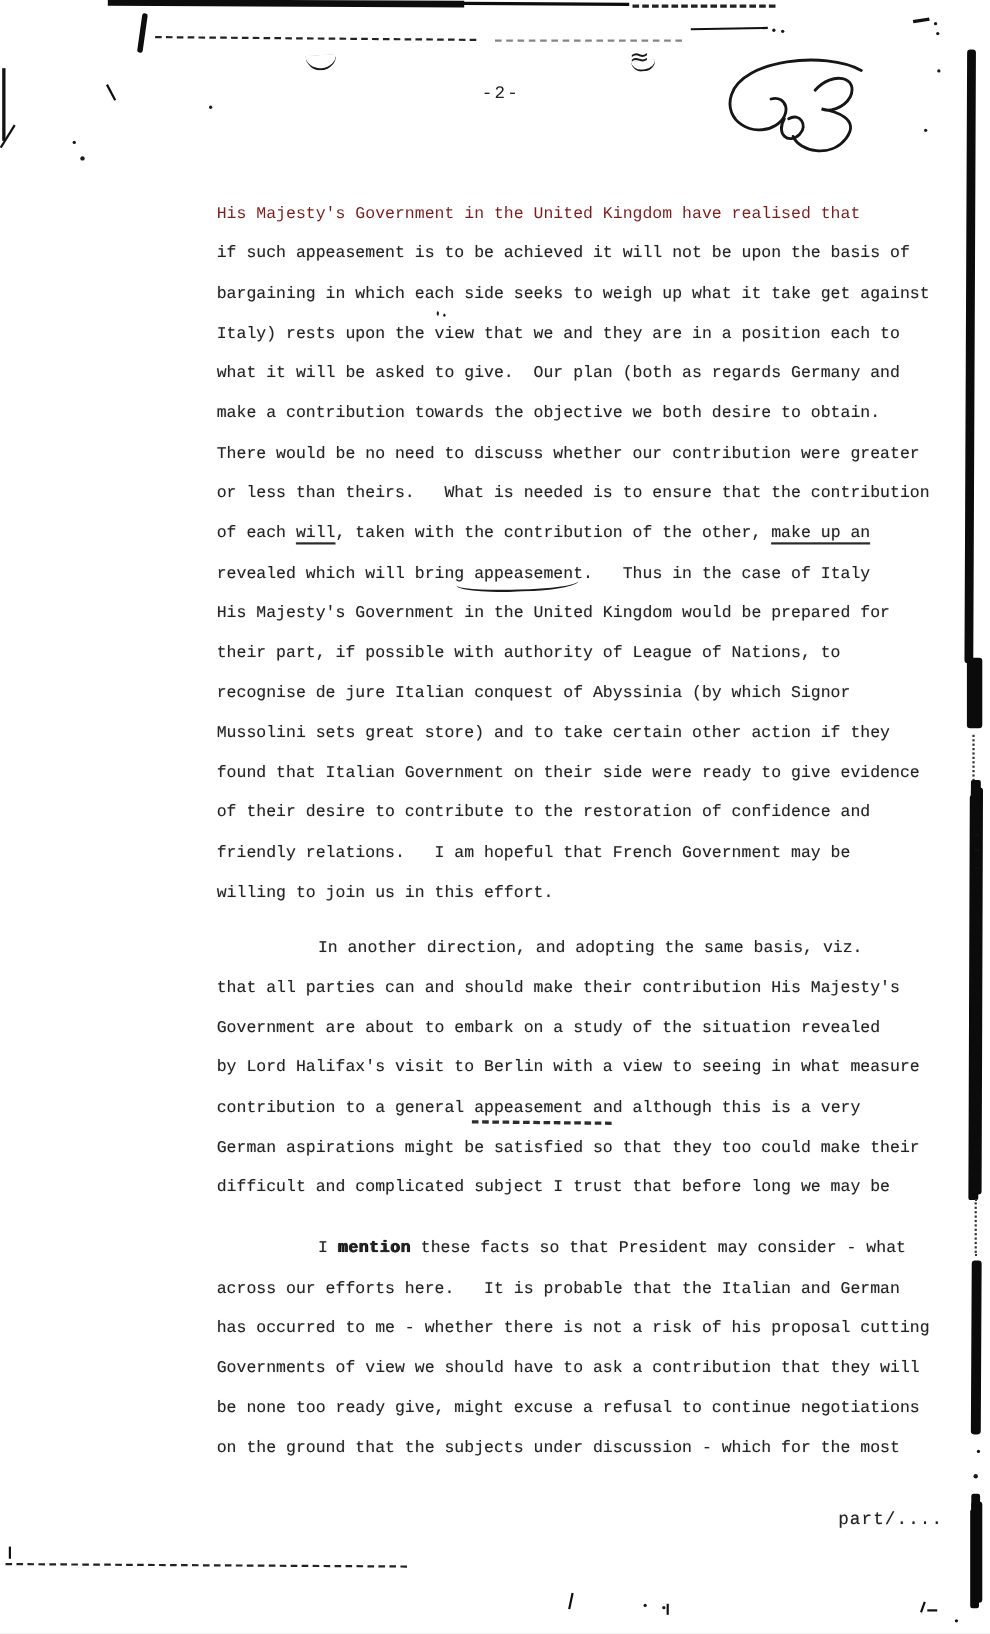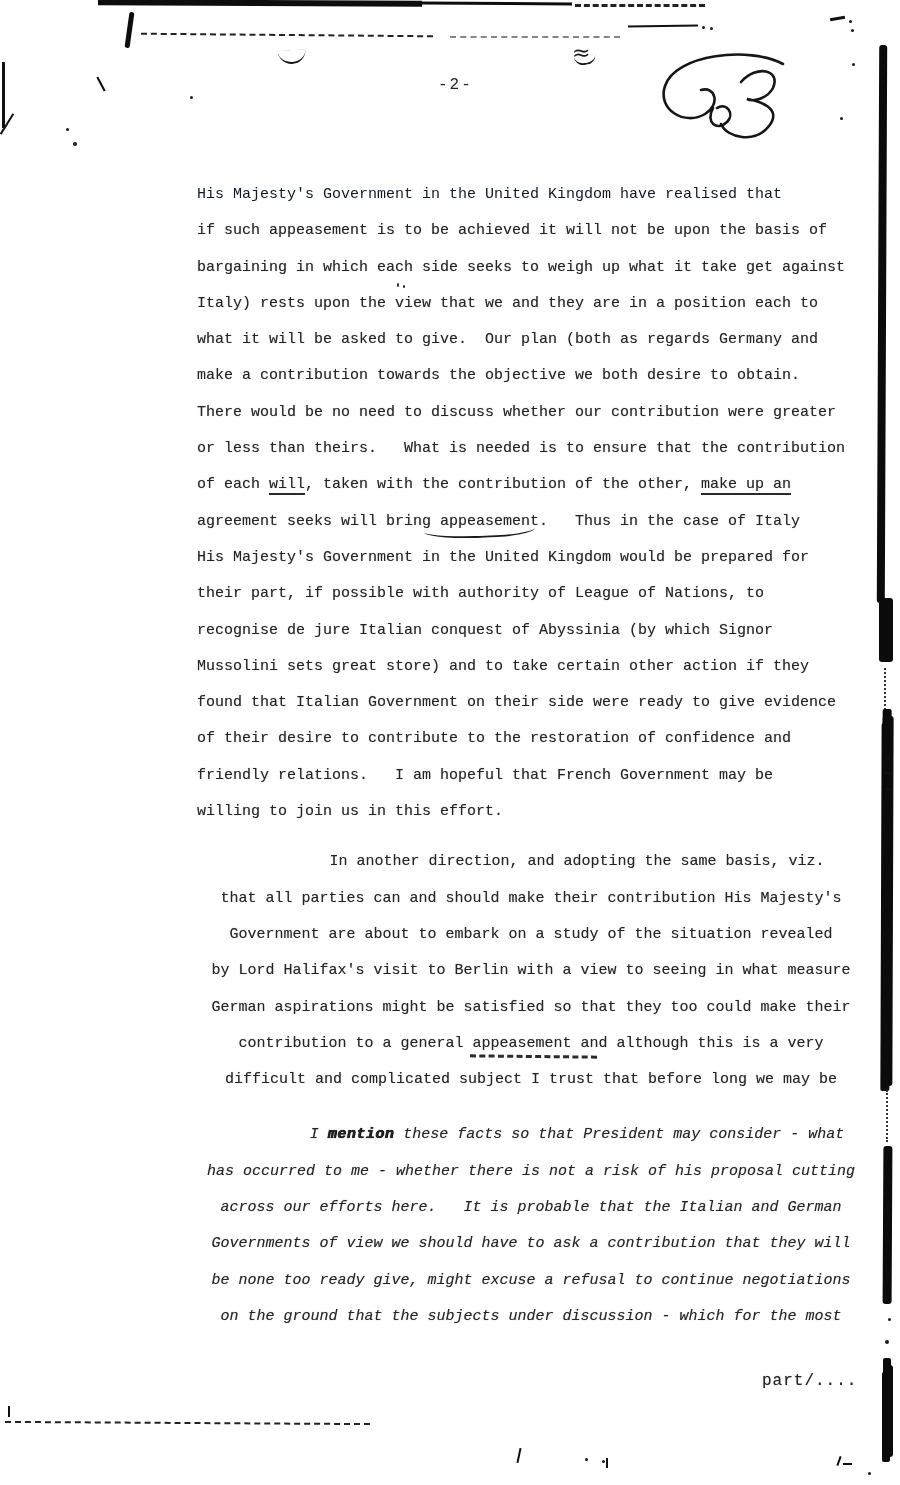--- a/index.html
+++ b/index.html
@@ -9,25 +9,25 @@
     font-family:"Liberation Mono","DejaVu Sans Mono",monospace;
     color:#242424;
   }
   
   .doc-body{
     position:absolute;left:197px;top:177px;width:668px;
     font-size:15px;line-height:36.3px;
     text-shadow:0 0 1px rgba(20,20,20,.35);
   }
   .para{margin:0;padding:0;}
-  .para + .para{margin-top:14px;text-align:center;}
-  .para.p3{margin-top:19px;font-style:italic;}
+  .para + .para{margin-top:14px;}
+  .para.p3{margin-top:19px;}
   .line{white-space:pre;height:36.3px;}
   .line.indent{padding-left:92px;}
-  .faint{color:#0f172a;text-shadow:none;}
+  .faint{color:#7f1d1d;text-shadow:none;}
   .b{font-weight:bold;letter-spacing:.5px;text-shadow:0 0 1px #000,0.6px 0 0 #000;}
   .u{border-bottom:2px solid #2a2a2a;padding-bottom:0;}
   .hu{position:relative;}
   .hu::after{
     content:'';position:absolute;left:-16px;right:4px;bottom:-8px;height:9px;
     border-bottom:2px solid #1b1b1b;border-radius:0 0 50% 45%/0 0 9px 7px;
     transform:rotate(-1.2deg);
   }
   .du{position:relative;}
   .du::after{
@@ -95,43 +95,43 @@
       <div class="para p1">
         <div class="line"><span class="faint">His Majesty's Government in the United Kingdom have realised that</span></div>
         <div class="line"><span>if such appeasement is to be achieved it will not be upon the basis of</span></div>
         <div class="line"><span>bargaining in which each side seeks to weigh up what it take get against</span></div>
         <div class="line"><span>Italy) rests upon the view that we and they are in a position each to</span></div>
         <div class="line"><span>what it will be asked to give.  Our plan (both as regards Germany and</span></div>
         <div class="line"><span>make a contribution towards the objective we both desire to obtain.</span></div>
         <div class="line"><span>There would be no need to discuss whether our contribution were greater</span></div>
         <div class="line"><span>or less than theirs.   What is needed is to ensure that the contribution</span></div>
         <div class="line"><span>of each </span><span class="u">will</span><span>, taken with the contribution of the other, </span><span class="u">make up an</span></div>
-        <div class="line"><span>agreement seeks will bring </span><span class="hu">appeasement</span><span>.   Thus in the case of Italy</span></div>
+        <div class="line"><span>revealed which will bring </span><span class="hu">appeasement</span><span>.   Thus in the case of Italy</span></div>
         <div class="line"><span>His Majesty's Government in the United Kingdom would be prepared for</span></div>
         <div class="line"><span>their part, if possible with authority of League of Nations, to</span></div>
         <div class="line"><span>recognise de jure Italian conquest of Abyssinia (by which Signor</span></div>
         <div class="line"><span>Mussolini sets great store) and to take certain other action if they</span></div>
         <div class="line"><span>found that Italian Government on their side were ready to give evidence</span></div>
         <div class="line"><span>of their desire to contribute to the restoration of confidence and</span></div>
         <div class="line"><span>friendly relations.   I am hopeful that French Government may be</span></div>
         <div class="line"><span>willing to join us in this effort.</span></div>
       </div>
       <div class="para p2">
         <div class="line indent"><span>In another direction, and adopting the same basis, viz.</span></div>
         <div class="line"><span>that all parties can and should make their contribution His Majesty's</span></div>
         <div class="line"><span>Government are about to embark on a study of the situation revealed</span></div>
         <div class="line"><span>by Lord Halifax's visit to Berlin with a view to seeing in what measure</span></div>
+        <div class="line"><span>contribution to a general </span><span class="du">appeasement</span><span> and although this is a very</span></div>
         <div class="line"><span>German aspirations might be satisfied so that they too could make their</span></div>
-        <div class="line"><span>contribution to a general </span><span class="du">appeasement</span><span> and although this is a very</span></div>
         <div class="line"><span>difficult and complicated subject I trust that before long we may be</span></div>
       </div>
       <div class="para p3">
         <div class="line indent"><span>I </span><span class="b">mention</span><span> these facts so that President may consider - what</span></div>
+        <div class="line"><span>across our efforts here.   It is probable that the Italian and German</span></div>
         <div class="line"><span>has occurred to me - whether there is not a risk of his proposal cutting</span></div>
-        <div class="line"><span>across our efforts here.   It is probable that the Italian and German</span></div>
         <div class="line"><span>Governments of view we should have to ask a contribution that they will</span></div>
         <div class="line"><span>be none too ready give, might excuse a refusal to continue negotiations</span></div>
         <div class="line"><span>on the ground that the subjects under discussion - which for the most</span></div>
       </div>
     </div>
 
   <div class="continuation">part/....</div>
 
   <div class="edge" style="left:878px;top:45px;width:8px;height:558px;transform:rotate(.25deg);"></div>
   <div class="edge" style="left:879px;top:598px;width:14px;height:64px;"></div>

